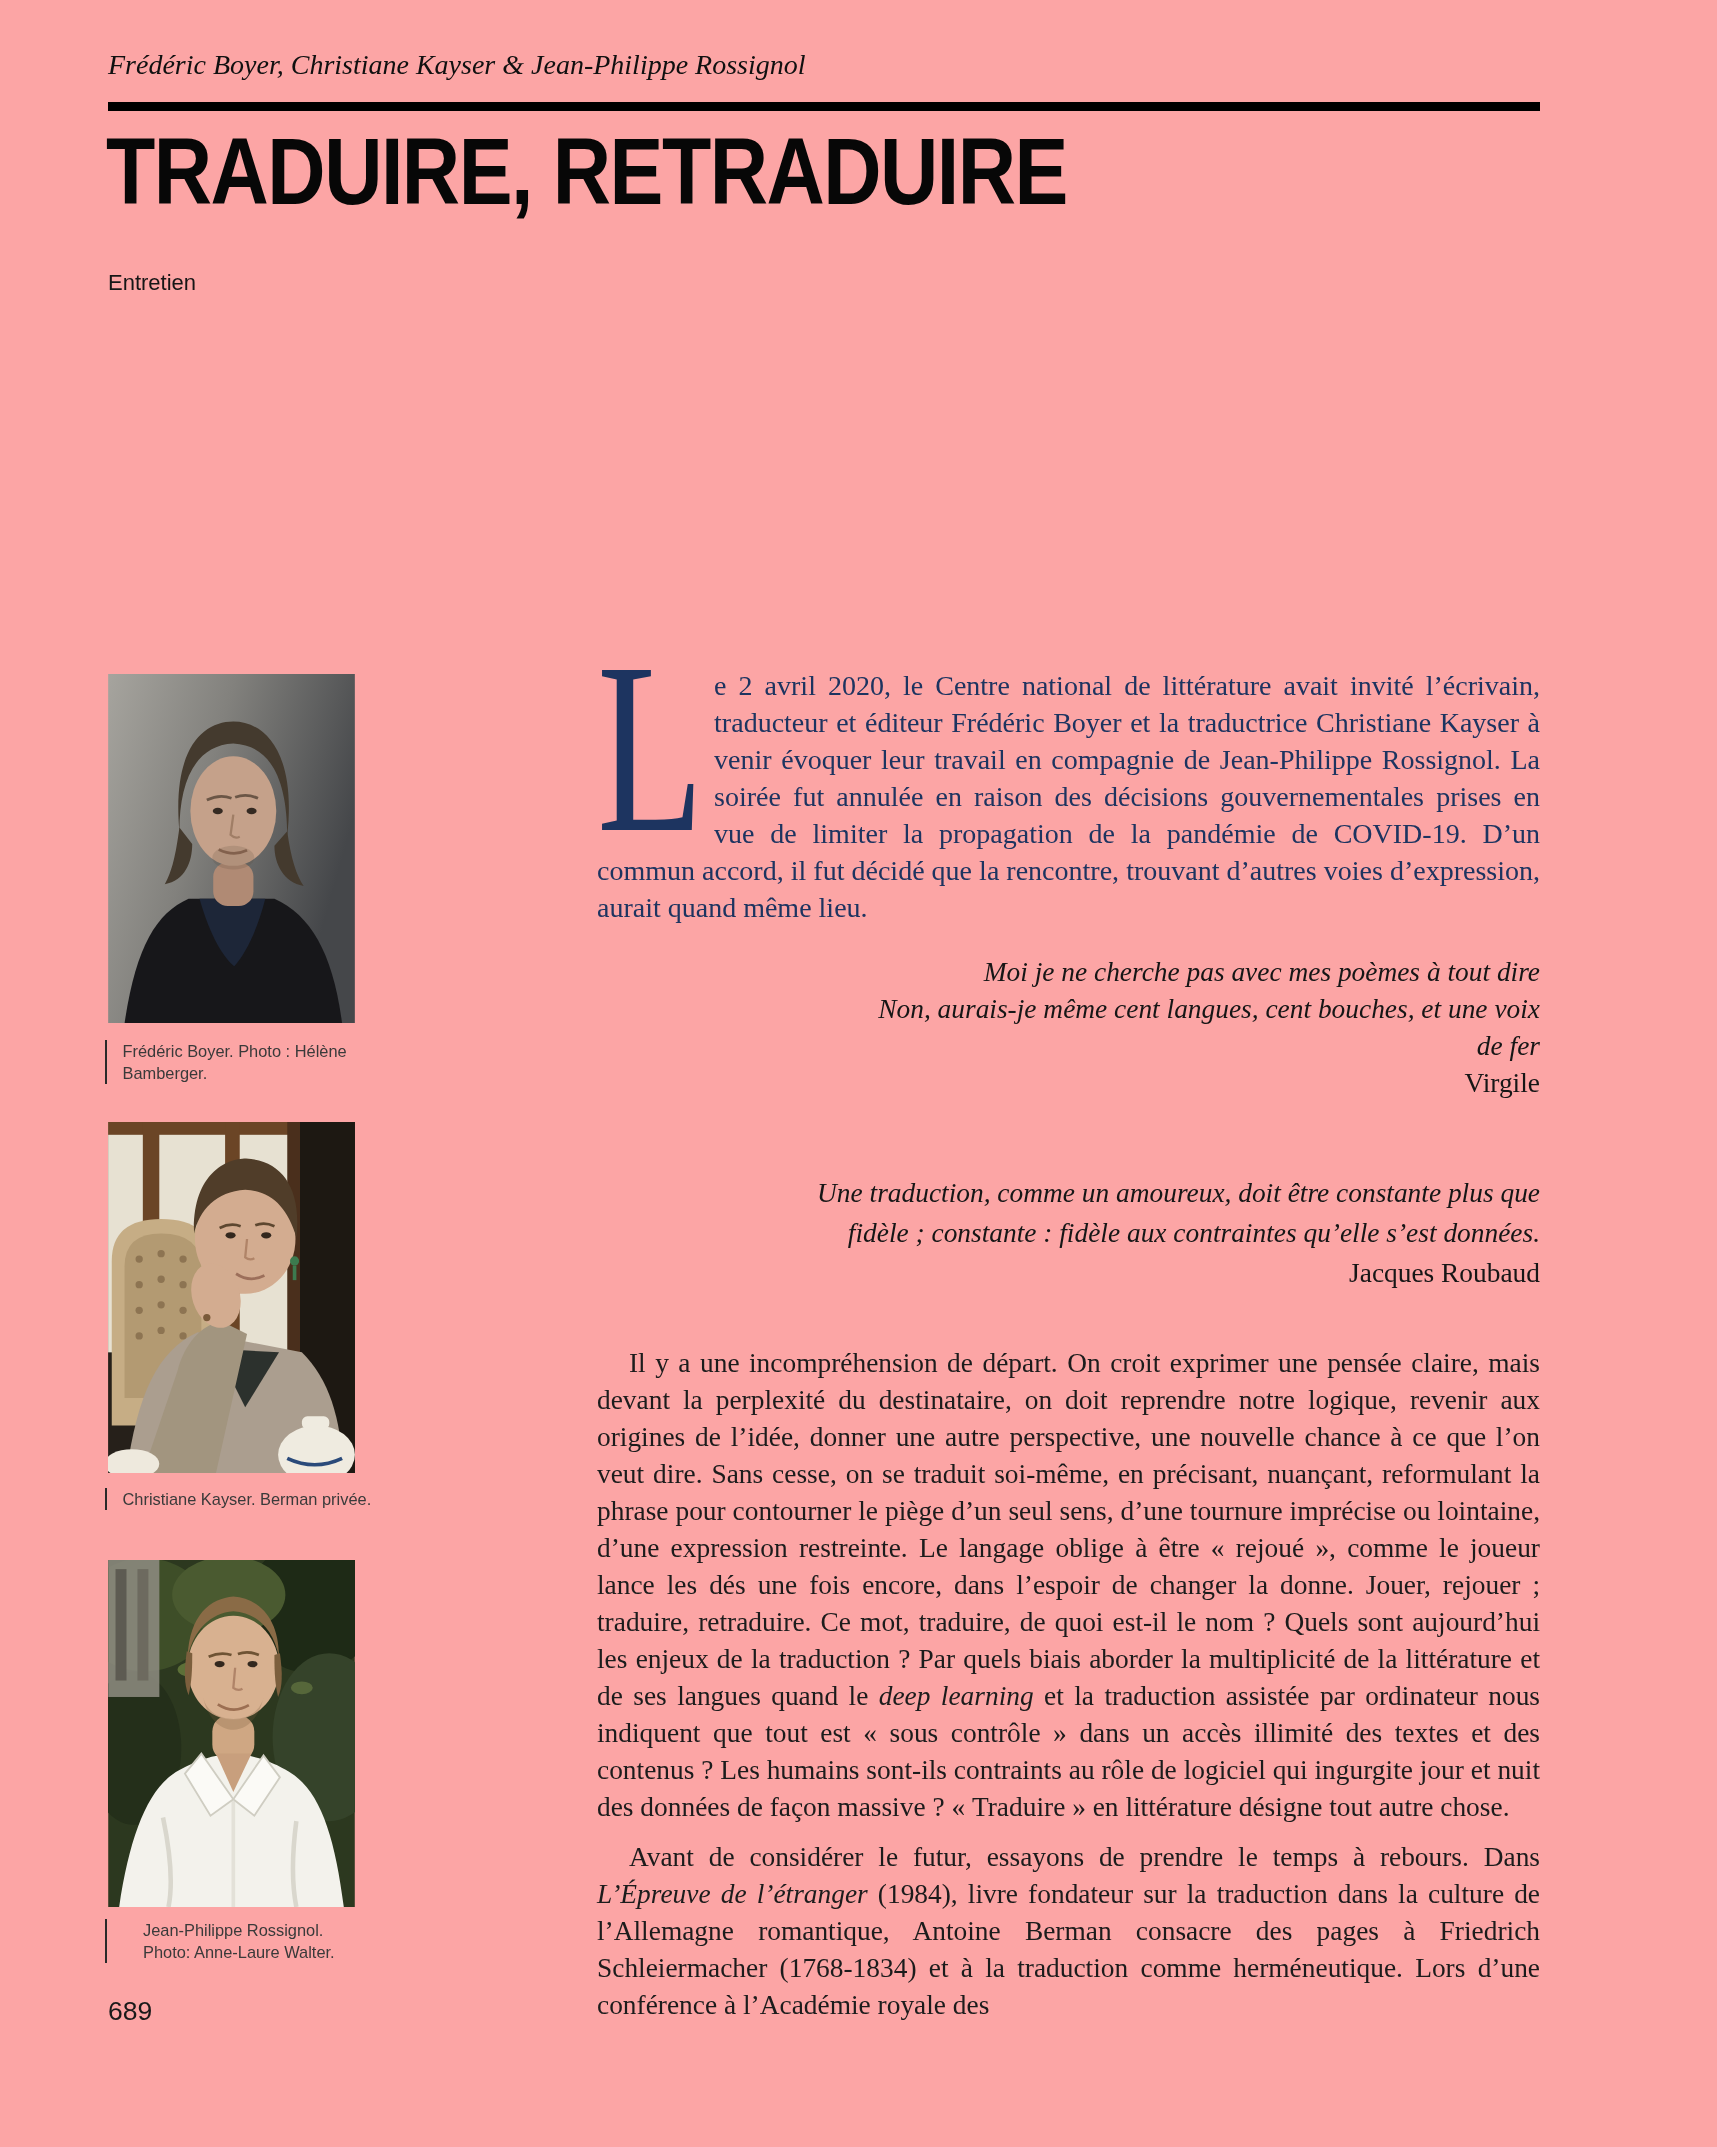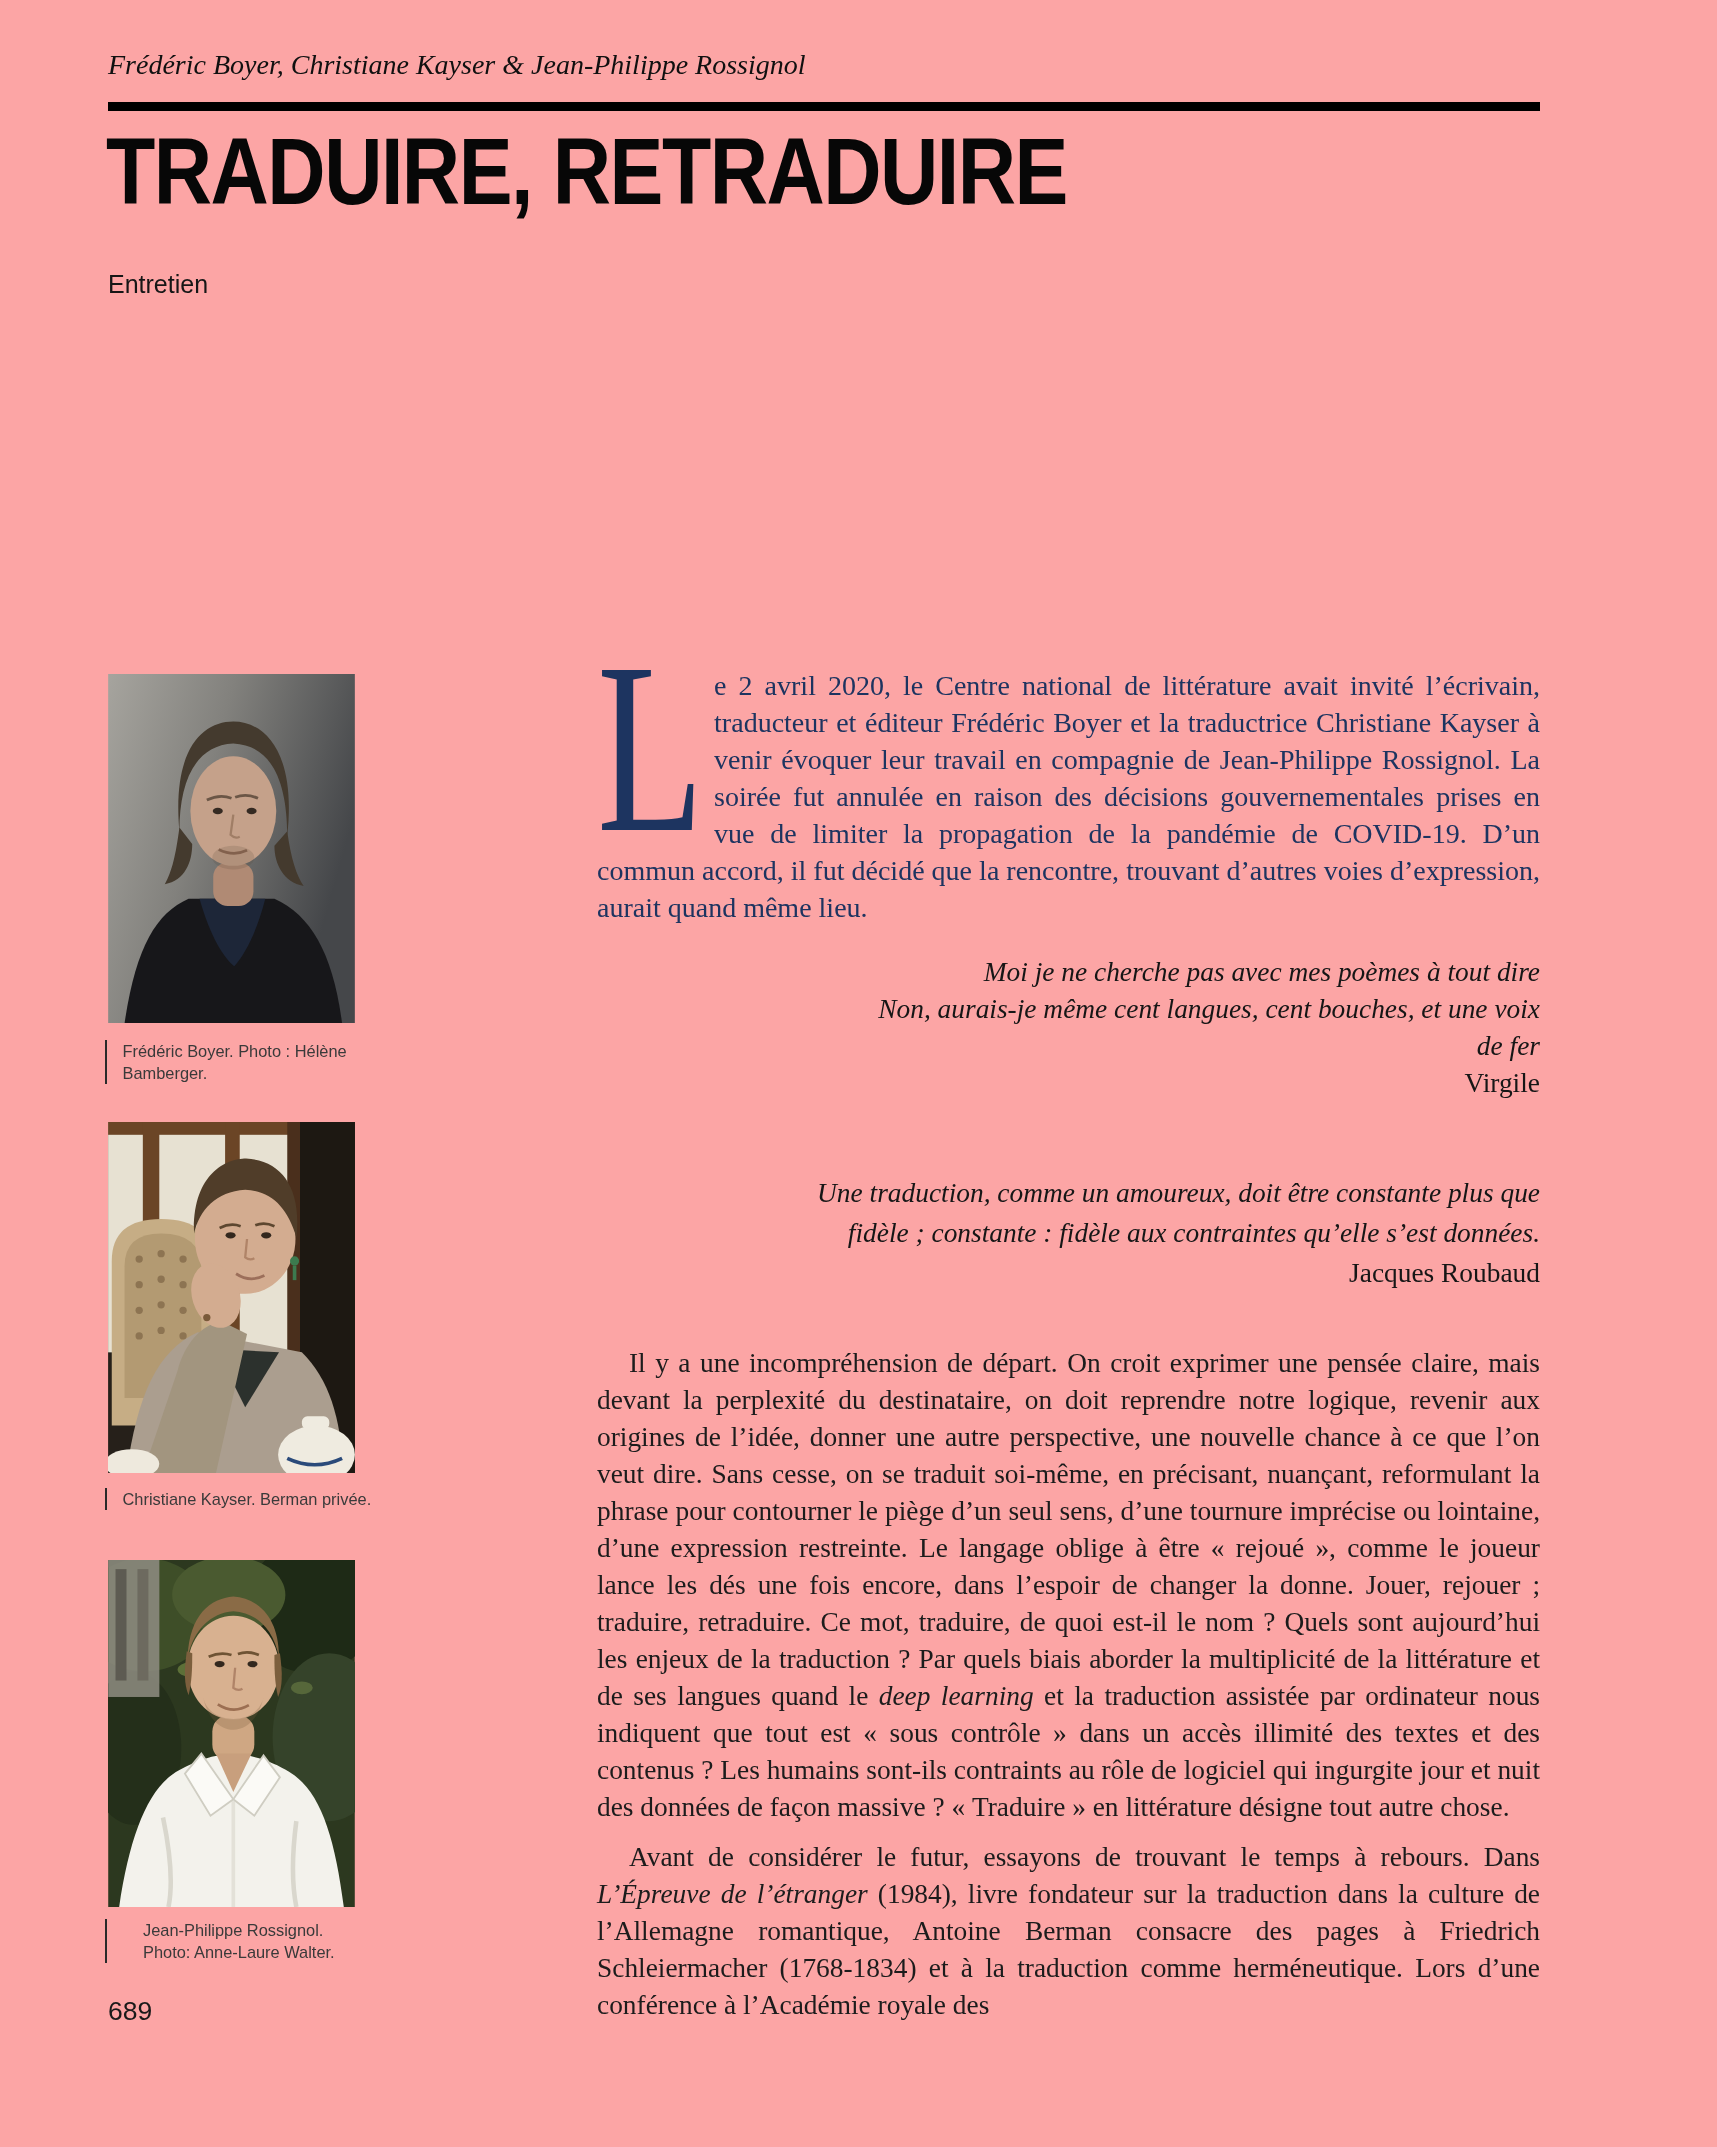--- a/index.html
+++ b/index.html
@@ -7,21 +7,21 @@
   .page { position:relative; width:1718px; height:2147px; background:#fca5a5; overflow:hidden;
           font-family:"Liberation Serif", serif; color:var(--ink); }
 
   .author-line { position:absolute; left:108px; top:49px; font-style:italic; font-size:28px;
                  color:#101010; white-space:nowrap; }
   .rule { position:absolute; left:108px; top:102px; width:1432px; height:9.1px; background:#000; }
   .title { position:absolute; left:106px; top:124px; margin:0; font-family:"Liberation Sans", sans-serif;
            font-weight:bold; font-size:95px; line-height:95px; letter-spacing:-1.8px; color:#070707;
            white-space:nowrap; transform:scaleX(0.85); transform-origin:0 50%; }
   .subtitle { position:absolute; left:108px; top:270px; font-family:"Liberation Sans", sans-serif;
-              font-size:25px; color:#161616; }
+              font-size:22px; color:#161616; }
 
   .photo { position:absolute; left:108px; width:247px; margin:0; padding:0; line-height:0; }
   .photo svg { display:block; }
   .ph1 { top:674px; }
   .ph2 { top:1122px; }
   .ph3 { top:1560px; }
 
   .caption { position:absolute; left:105px; width:274px; font-family:Liberation Sans, sans-serif;
              font-size:16.4px; line-height:22px; color:var(--cap); border-left:2.7px solid #2a2a2a;
              padding-left:15.5px; }
@@ -181,19 +181,19 @@
     <div class="ep-attr">Jacques Roubaud</div>
   </div>
 
   <div class="epigraph ep1">
     <div class="ep-lines">Moi je ne cherche pas avec mes poèmes à tout dire<br>Non, aurais-je même cent langues, cent bouches, et une voix<br>de fer</div>
     <div class="ep-attr">Virgile</div>
   </div>
 
   <div class="body-text">
     <p><span>Il y a une incompréhension de départ. On croit exprimer une pensée claire, mais devant la perplexité du destinataire, on doit reprendre notre logique, revenir aux origines de l’idée, donner une autre perspective, une nouvelle chance à ce que l’on veut dire. Sans cesse, on se traduit soi-même, en précisant, nuançant, reformulant la phrase pour contourner le piège d’un seul sens, d’une tournure imprécise ou lointaine, d’une expression restreinte. Le langage oblige à être «&nbsp;rejoué&nbsp;», comme le joueur lance les dés une fois encore, dans l’espoir de changer la donne. Jouer, rejouer&nbsp;; traduire, retraduire. Ce mot, traduire, de quoi est-il le nom&nbsp;? Quels sont aujourd’hui les enjeux de la traduction&nbsp;? Par quels biais aborder la multiplicité de la littérature et de ses langues quand le </span><em>deep learning</em><span> et la traduction assistée par ordinateur nous indiquent que tout est «&nbsp;sous contrôle&nbsp;» dans un accès illimité des textes et des contenus&nbsp;? Les humains sont-ils contraints au rôle de logiciel qui ingurgite jour et nuit des données de façon massive&nbsp;? «&nbsp;Traduire&nbsp;» en littérature désigne tout autre chose.</span></p>
-    <p><span>Avant de considérer le futur, essayons de trouvant le temps à rebours. Dans </span><em>L’Épreuve de l’étranger</em><span> (1984), livre fondateur sur la traduction dans la culture de l’Allemagne romantique, Antoine Berman consacre des pages à Friedrich Schleiermacher (1768-1834) et à la traduction comme herméneutique. Lors d’une conférence à l’Académie royale des</span></p>
+    <p><span>Avant de considérer le futur, essayons de prendre le temps à rebours. Dans </span><em>L’Épreuve de l’étranger</em><span> (1984), livre fondateur sur la traduction dans la culture de l’Allemagne romantique, Antoine Berman consacre des pages à Friedrich Schleiermacher (1768-1834) et à la traduction comme herméneutique. Lors d’une conférence à l’Académie royale des</span></p>
   </div>
 
   <div class="page-number">689</div>
 
 </div>
 
 
 </body></html>

